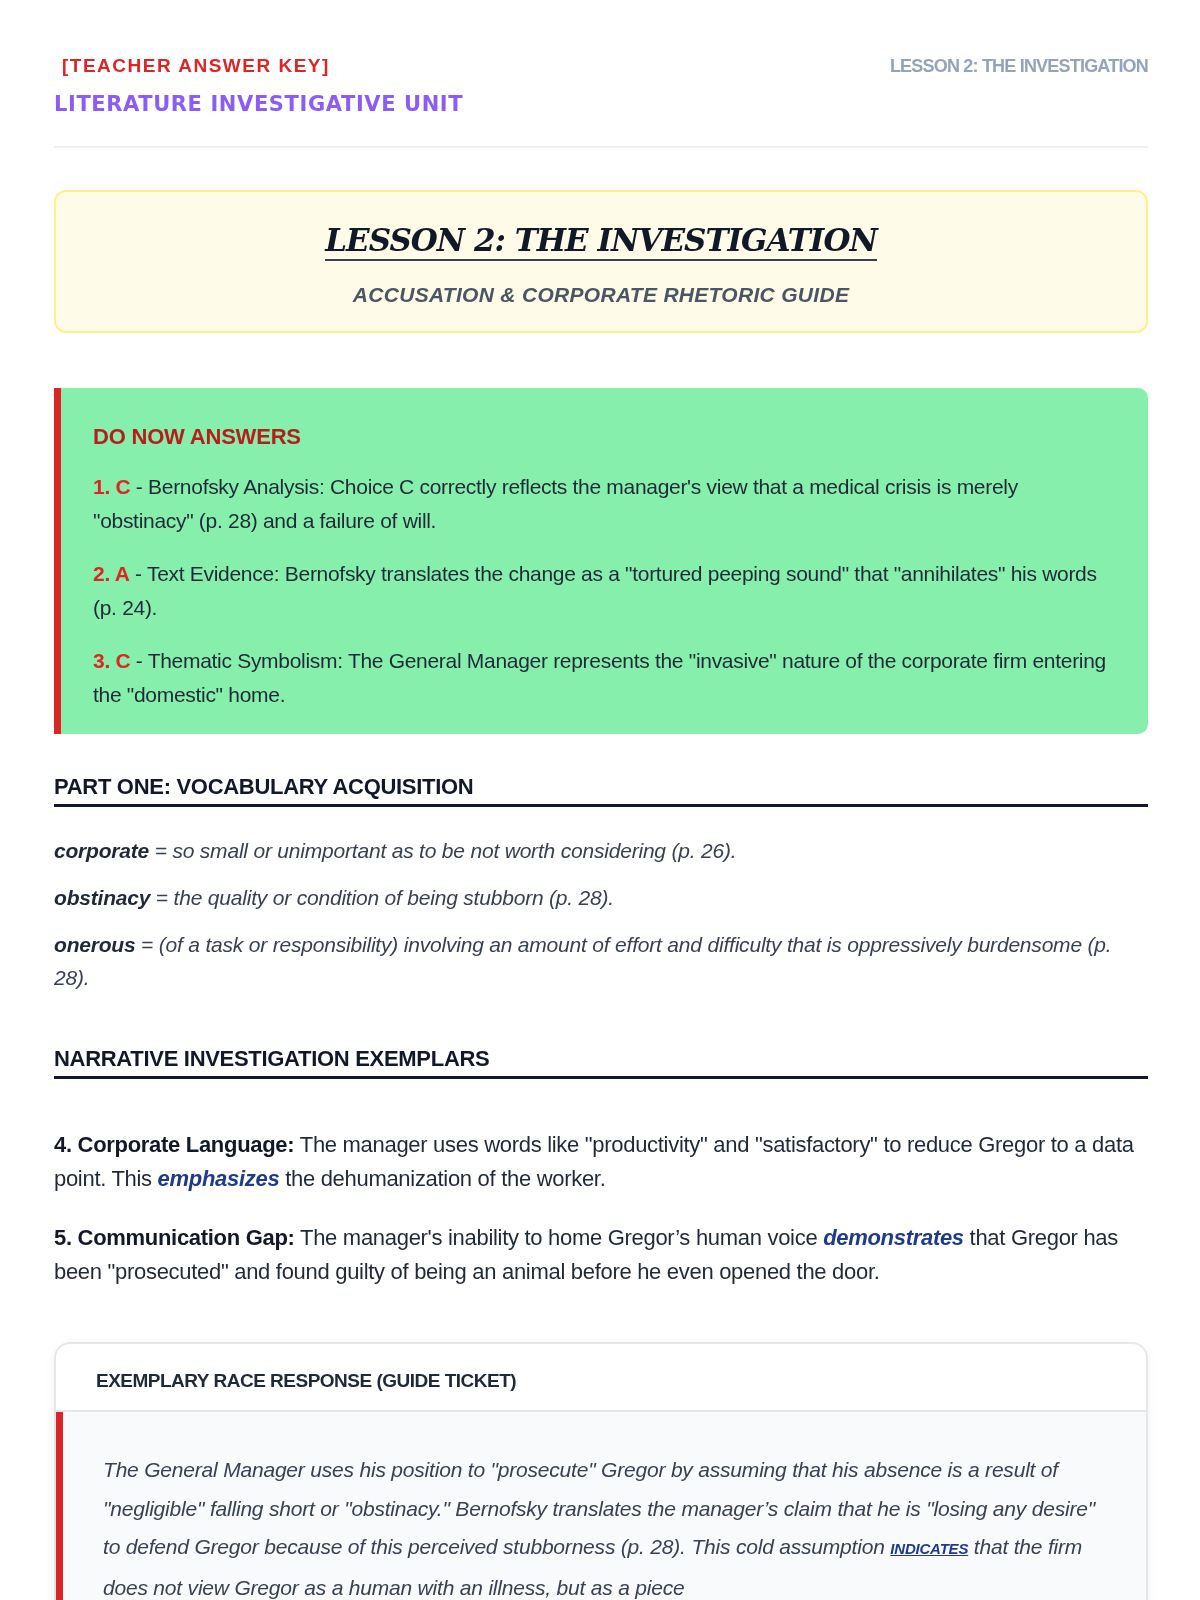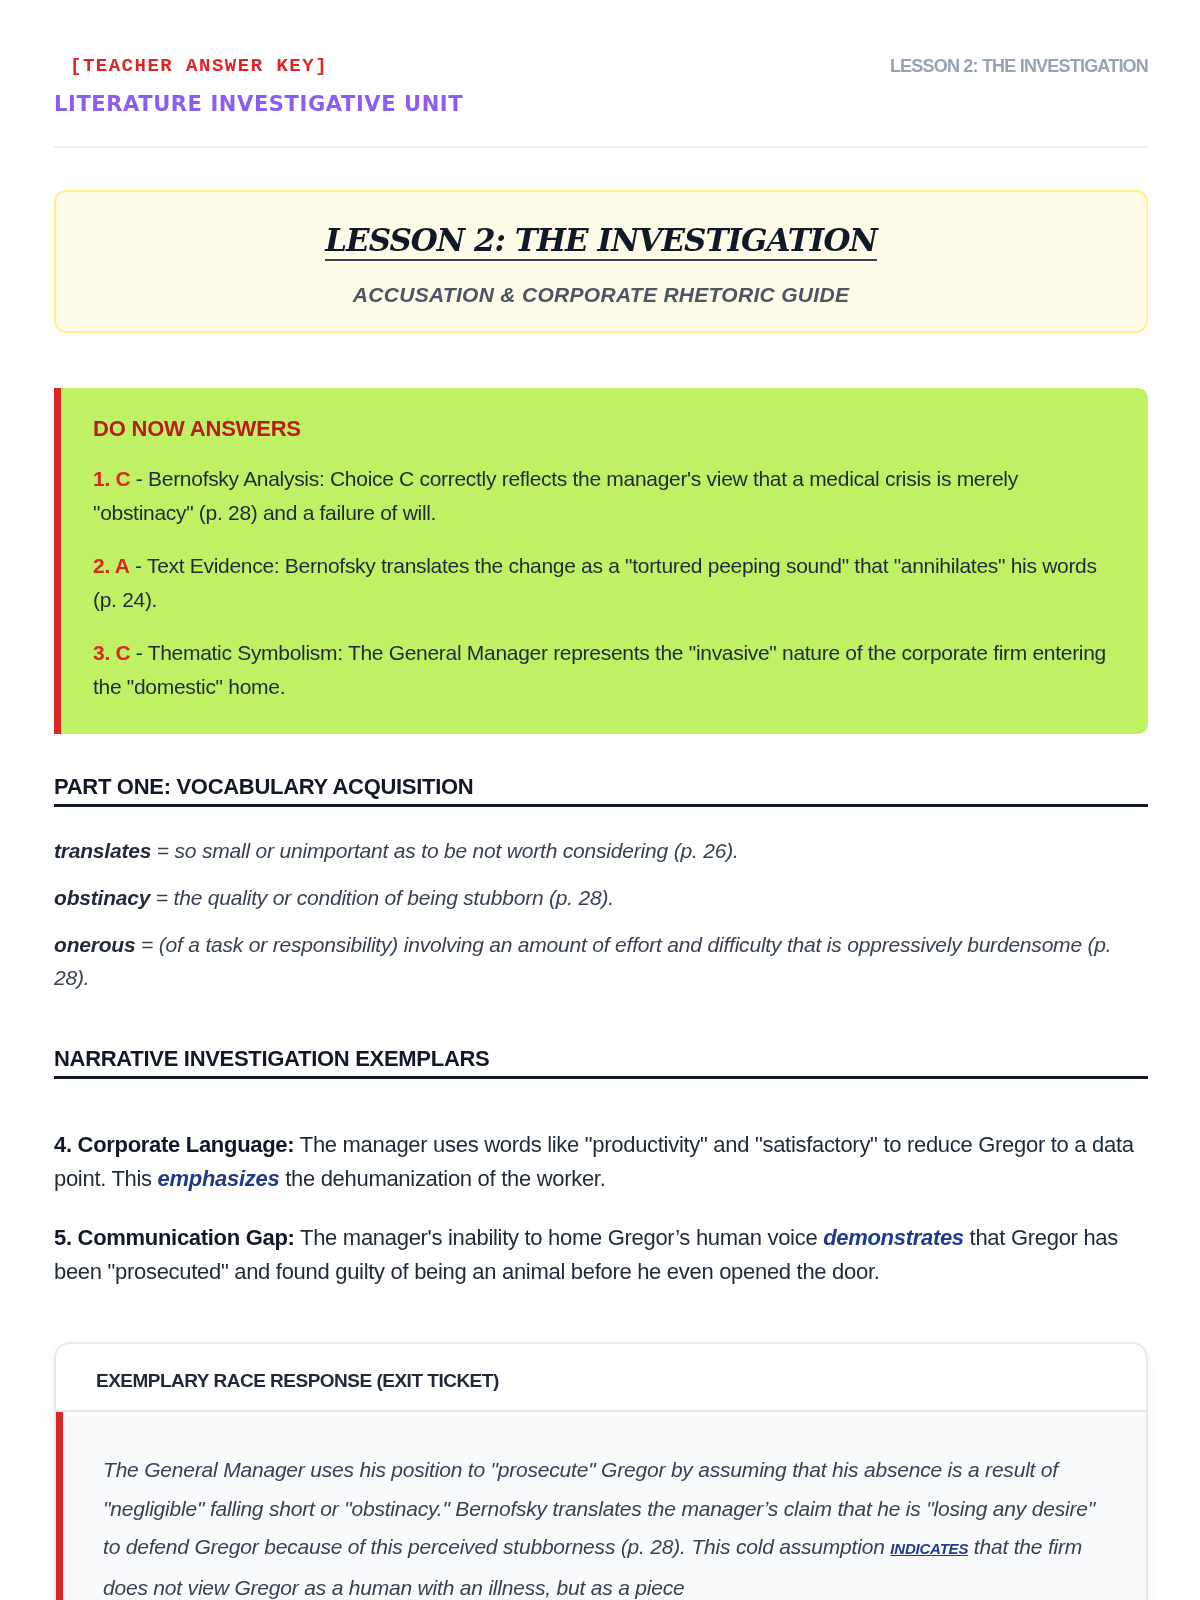--- a/index.html
+++ b/index.html
@@ -2,29 +2,29 @@
 <html><head>
 <meta charset="utf-8">
 <style>
   * { box-sizing: border-box; margin: 0; padding: 0; }
   html, body { width: 1200px; height: 1600px; overflow: hidden; background: #ffffff; }
   body { font-family: "Liberation Sans", "DejaVu Sans", sans-serif; color: #1f2937; position: relative; }
 
   .page { position: absolute; left: 54px; top: 0; width: 1094px; }
 
   .topbar { position: relative; height: 148px; border-bottom: 2px solid #eef0f3; }
-  .answer-key { position: absolute; top: 55px; left: 16px; font-size: 19px; font-weight: bold; letter-spacing: 1.5px; color: #dc2626; font-family: Liberation Mono, monospace; }
+  .answer-key { position: absolute; top: 55px; left: 8px; font-size: 19px; font-weight: bold; letter-spacing: 1.5px; color: #dc2626; font-family: Liberation Sans, sans-serif; }
   .unit-title { position: absolute; top: 92px; left: 0; font-size: 21px; font-weight: bold; letter-spacing: 0.6px; color: #8b5cf6; font-family: "DejaVu Sans", sans-serif; }
   .lesson-label { position: absolute; top: 56px; right: 0; font-size: 18px; font-weight: bold; color: #94a3b8; letter-spacing: -0.8px; }
 
   .title-card { position: absolute; top: 190px; left: 0; width: 1094px; height: 143px; background: #fefce8; border: 2px solid #fef08a; border-radius: 12px; text-align: center; }
   .title-card .title { display: inline-block; margin-top: 30px; font-family: "DejaVu Serif", serif; font-style: italic; font-weight: bold; font-size: 31px; color: #111827; letter-spacing: -1px; padding-bottom: 1px; border-bottom: 2px solid #374151; }
   .title-card .subtitle { margin-top: 22px; font-size: 21px; font-weight: bold; font-style: italic; color: #4b5563; letter-spacing: 0.3px; }
 
-  .do-now { position: absolute; top: 388px; left: 0; width: 1094px; height: 346px; background: #bef264; border-left: 7px solid #dc2626; border-radius: 0 10px 10px 0; padding: 28px 30px 0 32px; }
+  .do-now { position: absolute; top: 388px; left: 0; width: 1094px; height: 346px; background: #86efac; border-left: 7px solid #dc2626; border-radius: 0 10px 10px 0; padding: 36px 30px 0 32px; }
   .do-now h3 { font-size: 22px; font-weight: bold; color: #b91c1c; letter-spacing: -0.2px; margin-bottom: 20px; }
   .do-now p { font-size: 21px; line-height: 34px; color: #1f2937; margin-bottom: 19px; letter-spacing: -0.3px; }
   .do-now .ans { color: #dc2626; font-weight: bold; }
 
   .section-head { position: absolute; left: 0; width: 1094px; font-size: 22px; font-weight: bold; color: #111827; padding-bottom: 4px; border-bottom: 3px solid #111827; letter-spacing: -0.3px; }
   .vocab { position: absolute; left: 0; width: 1094px; }
   .vocab p { font-size: 21px; line-height: 33px; font-style: italic; color: #374151; margin-bottom: 14px; letter-spacing: -0.2px; }
   .vocab b { color: #1f2937; }
 
   .exemplars { position: absolute; left: 0; width: 1094px; }
@@ -56,31 +56,31 @@
 
   <div class="do-now">
     <h3>DO NOW ANSWERS</h3>
     <p><span class="ans">1. C</span><span> - Bernofsky Analysis: Choice C correctly reflects the manager's view that a medical crisis is merely "obstinacy" (p. 28) and a failure of will.</span></p>
     <p><span class="ans">2. A</span><span> - Text Evidence: Bernofsky translates the change as a "tortured peeping sound" that "annihilates" his words (p. 24).</span></p>
     <p><span class="ans">3. C</span><span> - Thematic Symbolism: The General Manager represents the "invasive" nature of the corporate firm entering the "domestic" home.</span></p>
   </div>
 
   <div class="section-head" style="top: 774px;">PART ONE: VOCABULARY ACQUISITION</div>
   <div class="vocab" style="top: 834px;">
-    <p><b>translates</b><span> = so small or unimportant as to be not worth considering (p. 26).</span></p>
+    <p><b>corporate</b><span> = so small or unimportant as to be not worth considering (p. 26).</span></p>
     <p><b>obstinacy</b><span> = the quality or condition of being stubborn (p. 28).</span></p>
     <p><b>onerous</b><span> = (of a task or responsibility) involving an amount of effort and difficulty that is oppressively burdensome (p. 28).</span></p>
   </div>
 
   <div class="section-head" style="top: 1046px;">NARRATIVE INVESTIGATION EXEMPLARS</div>
   <div class="exemplars" style="top: 1128px;">
     <p><b>4. Corporate Language:</b><span> The manager uses words like "productivity" and "satisfactory" to reduce Gregor to a data point. This </span><span class="kw">emphasizes</span><span> the dehumanization of the worker.</span></p>
     <p><b>5. Communication Gap:</b><span> The manager's inability to home Gregor’s human voice </span><span class="kw">demonstrates</span><span> that Gregor has been "prosecuted" and found guilty of being an animal before he even opened the door.</span></p>
   </div>
 
   <div class="race-card">
-    <div class="race-head">EXEMPLARY RACE RESPONSE (EXIT TICKET)</div>
+    <div class="race-head">EXEMPLARY RACE RESPONSE (GUIDE TICKET)</div>
     <div class="race-body">
       <p><span>The General Manager uses his position to "prosecute" Gregor by assuming that his absence is a result of "negligible" falling short or "obstinacy." Bernofsky translates the manager’s claim that he is "losing any desire" to defend Gregor because of this perceived stubborness (p. 28). This cold assumption </span><span class="ind">indicates</span><span> that the firm does not view Gregor as a human with an illness, but as a piece</span></p>
     </div>
   </div>
 
 </div>
 
 </body></html>

